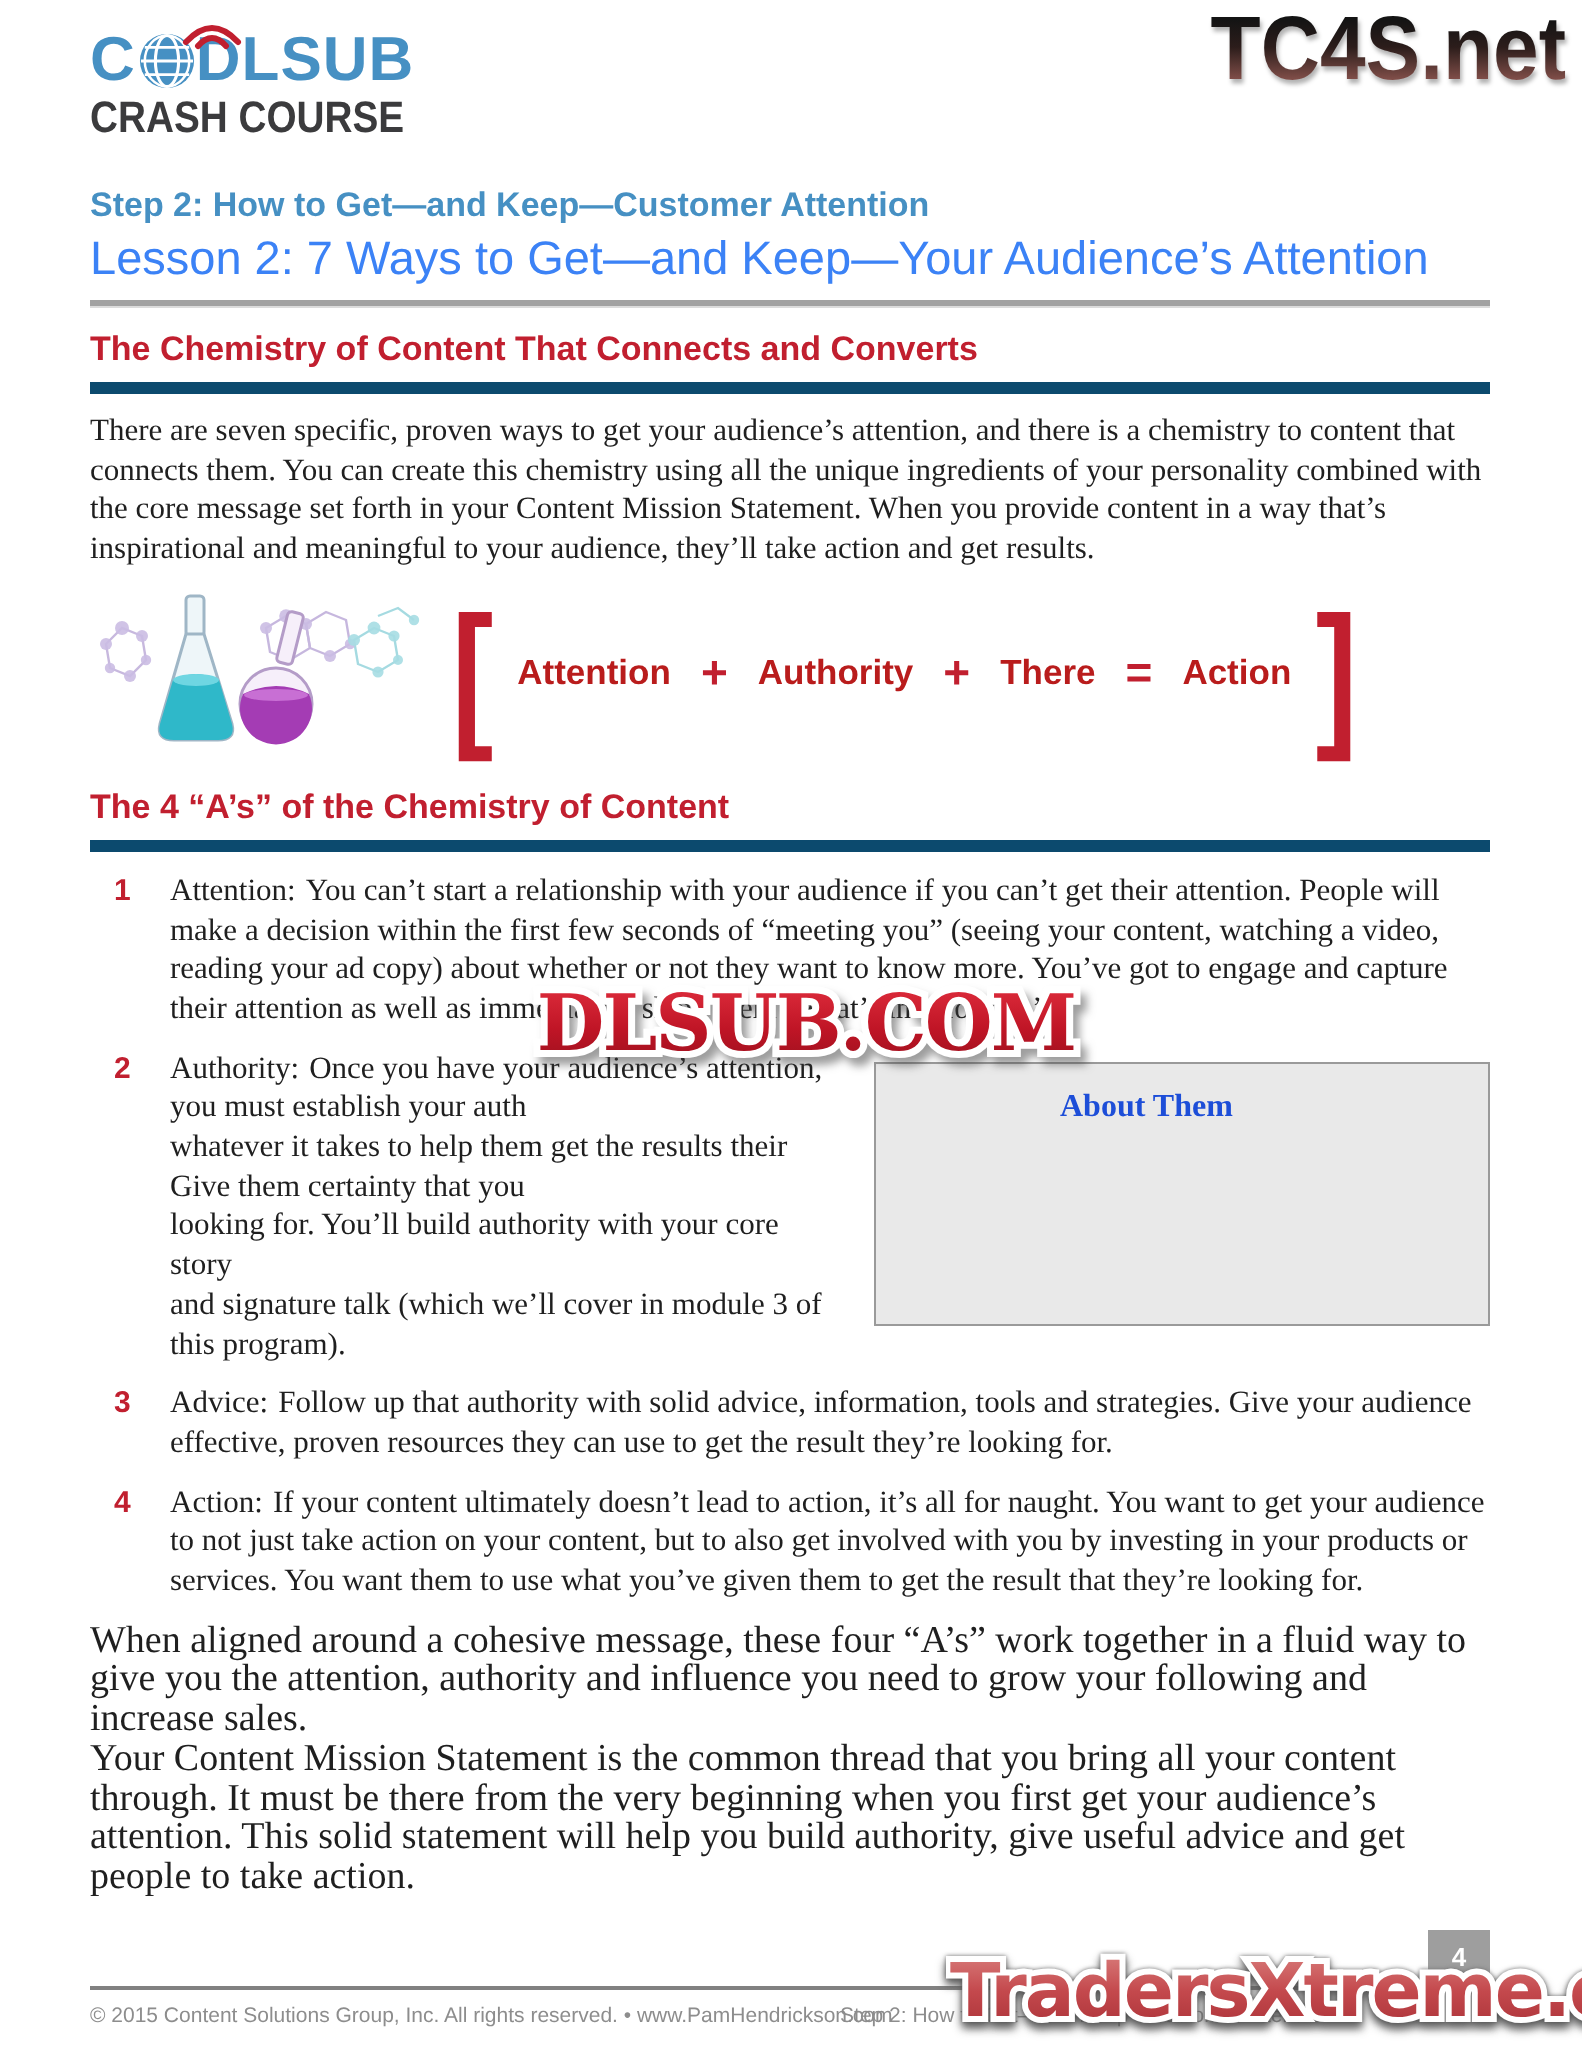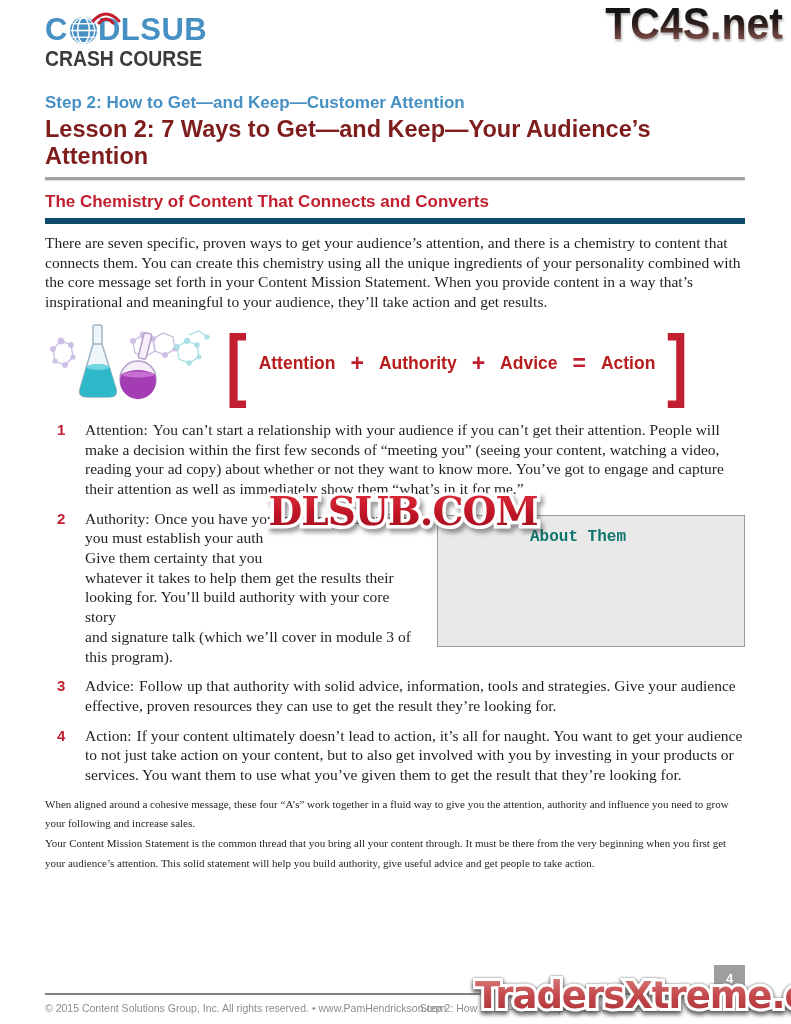--- a/index.html
+++ b/index.html
@@ -34,22 +34,22 @@
   .wm-dlsub text { font-family:"DejaVu Serif",serif; font-weight:bold; font-size:39px;
     stroke:#ffffff; stroke-width:7px; paint-order:stroke; letter-spacing:-1px; }
   .wm-traders { position:absolute; left:473px; top:966px;
     filter:drop-shadow(0 3px 2px rgba(60,60,60,0.65)) drop-shadow(0 0 1px #777); }
   .wm-traders text { font-family:"DejaVu Sans",sans-serif; font-weight:bold; font-size:37px;
     stroke:#ffffff; stroke-width:6px; paint-order:stroke; letter-spacing:-1px; }
 
   
   .step-title { margin-top:13px; font-family:"Liberation Sans",sans-serif; font-weight:700;
     font-size:17px; color:#4690c3; }
-  .lesson-title { margin-top:3px; font-family:"Liberation Sans",sans-serif; font-weight:700;
-    font-size:23.5px; color:#7f1d1d; }
+  .lesson-title { margin-top:3px; font-family:"Liberation Sans",sans-serif; font-weight:400;
+    font-size:23.5px; color:#3b82f6; }
   .thick-rule { margin-top:7px; height:4px; background:#a2a2a2; border-bottom:1px solid #dcdcdc; }
   .sec-head { margin-top:11px; font-family:"Liberation Sans",sans-serif; font-weight:700;
     font-size:17px; color:#c11f2f; padding-bottom:6px; border-bottom:6px solid #0c4a6e; }
 
   
   .para { margin-top:9px; font-size:15.5px; line-height:19.7px; }
   .para b, .item b { font-weight:normal; }
 
   
   .formula-row { margin-top:6px; height:92px; display:flex; align-items:center; }
@@ -66,25 +66,25 @@
   .list { margin-top:10px; }
   .item { position:relative; padding-left:40px; margin-bottom:10px;
     font-size:15.5px; line-height:19.7px; }
   .item .num { position:absolute; left:12px; top:0; font-family:"Liberation Sans",sans-serif;
     font-weight:700; font-size:15px; color:#c11f2f; }
   .item b { margin-right:5px; }
 
   
   .sidebar-box { float:right; width:308px; height:132px; margin:6px 0 24px 16px;
     background:#e9e9e9; border:1px solid #9a9a9a; padding:12px 14px 10px 14px; }
-  .sidebar-title { font-family:Liberation Mono, monospace; font-weight:700; font-size:16px;
-    color:#0f766e; padding-left:78px; }
+  .sidebar-title { font-family:Liberation Serif, serif; font-weight:700; font-size:16px;
+    color:#1d4ed8; padding-left:78px; }
   .sidebar-body { margin-top:5px; margin-left:8px; font-size:15px; line-height:20px; color:#222; }
 
-  .closing { font-size:11px; line-height:19.7px; }
+  .closing { font-size:19px; line-height:19.7px; }
 
   
   .footer { position:absolute; left:45px; right:45px; top:993px; }
   .footer-rule { height:2px; background:#818181; }
   .footer-left { margin-top:7px; font-family:"Liberation Sans",sans-serif; font-size:10.5px;
     color:#8d8d8d; }
   .footer-right { position:absolute; right:82px; top:9px; font-family:"Liberation Sans",sans-serif;
     font-size:10.5px; color:#8d8d8d; }
   .page-num-box { position:absolute; right:46px; top:965px; width:31px; height:26px;
     background:#9e9e9e; color:#fff; font-family:"Liberation Sans",sans-serif; font-weight:700;
@@ -171,45 +171,46 @@
           <path d="M76.5 55 A18 18 0 1 0 109.5 55 Q93 47 76.5 55 Z" fill="#a43cb4"></path>
           <ellipse cx="93" cy="55.5" rx="16" ry="3" fill="#c86fd4"></ellipse>
         </g>
       </svg>
       <div class="formula">
         <span class="bracket">[</span>
         <span class="f-term">Attention</span>
         <span class="f-op">+</span>
         <span class="f-term">Authority</span>
         <span class="f-op">+</span>
-        <span class="f-term">Advice</span>
+        <span class="f-term">There</span>
         <span class="f-op">=</span>
         <span class="f-term">Action</span>
         <span class="bracket">]</span>
       </div>
     </div>
 
+    <div class="sec-head">The 4 “A’s” of the Chemistry of Content</div>
 
     <div class="list">
 
       <div class="item">
         <span class="num">1</span>
         <b>Attention:</b><span>You can’t start a relationship with your audience if you can’t get their attention. People will make a decision within the first few seconds of “meeting you” (seeing your content, watching a video, reading your ad copy) about whether or not they want to know more. You’ve got to engage and capture their attention as well as immediately show them “what’s in it for me.”</span>
       </div>
 
       <div class="item">
 
         <div class="sidebar-box">
           <div class="sidebar-title">About Them</div>
         </div>
         <span class="num">2</span>
         <div class="ln"><b>Authority:</b><span>Once you have your audience’s attention,</span></div>
         <div class="ln">you must establish your auth</div>
+        <div class="ln">whatever it takes to help them get the results their</div>
         <div class="ln">Give them certainty that you</div>
-        <div class="ln">whatever it takes to help them get the results their</div>
         <div class="ln">looking for. You’ll build authority with your core story</div>
         <div class="ln">and signature talk (which we’ll cover in module 3 of</div>
         <div class="ln">this program).</div>
       </div>
 
       <div class="item">
         <span class="num">3</span>
         <b>Advice:</b><span>Follow up that authority with solid advice, information, tools and strategies. Give your audience effective, proven resources they can use to get the result they’re looking for.</span>
       </div>
 

